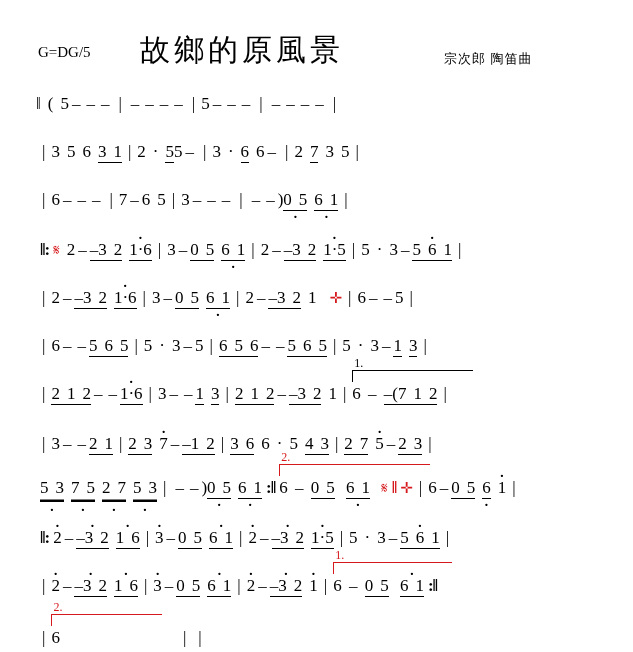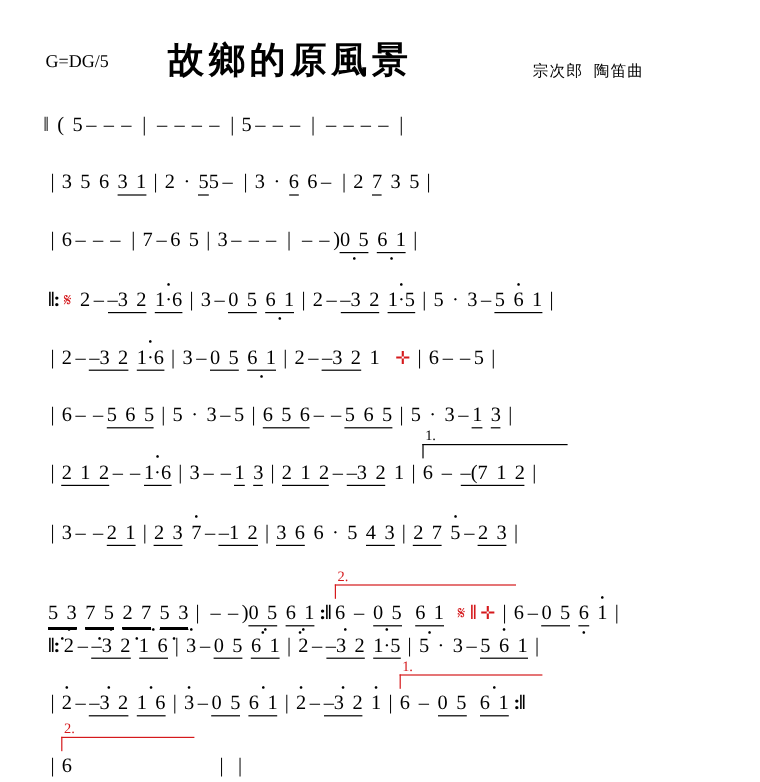--- a/index.html
+++ b/index.html
@@ -37,30 +37,30 @@
     font-family: "Liberation Serif", serif;
     letter-spacing: 0px;
     white-space: nowrap;
   }
   .song-title {
     position: absolute;
     left: 140px;
     top: -4px;
     font-size: 30px;
     font-family: "DejaVu Serif", serif;
-    font-weight: bold;
+    font-weight: normal;
     letter-spacing: 4px;
     white-space: nowrap;
   }
   .credits {
     position: absolute;
     left: 444px;
     top: 16px;
     font-size: 13px;
-    font-family: Liberation Mono, monospace;
+    font-family: Liberation Sans, sans-serif;
     letter-spacing: 1px;
     white-space: nowrap;
   }
 
   
   .line {
     position: absolute;
     left: 0;
     width: 633px;
     height: 34px;
@@ -81,21 +81,20 @@
     display: inline-block;
     white-space: nowrap;
   }
 
   
   .u1 { border-bottom: 1.4px solid #000; padding-bottom: 0; }
   .u2 {
     border-bottom: 1.4px solid #000;
     padding-bottom: 3px;
     box-shadow: inset 0 -5px 0 -3.6px #000;
-    margin-top: 23px;
   }
 
   
   .dotup::before {
     content: "·";
     position: absolute;
     left: 50%;
     transform: translateX(-50%);
     top: -12px;
     font-size: 19px;

